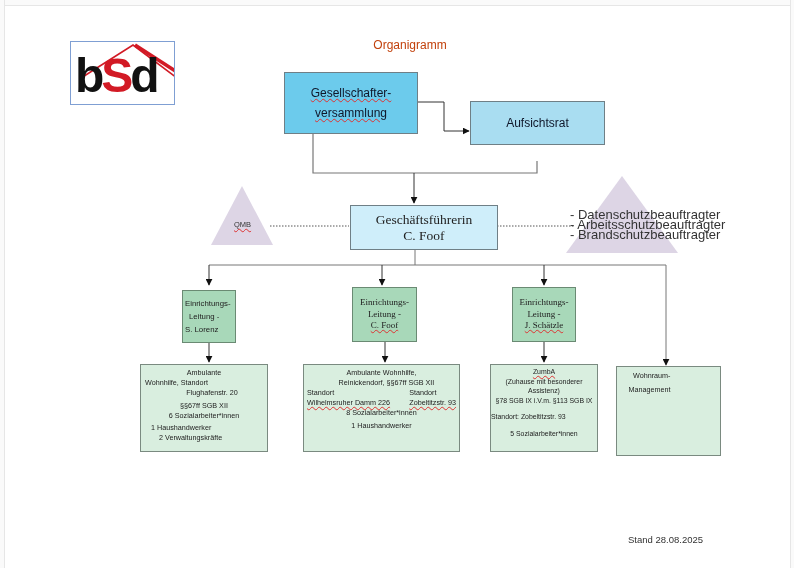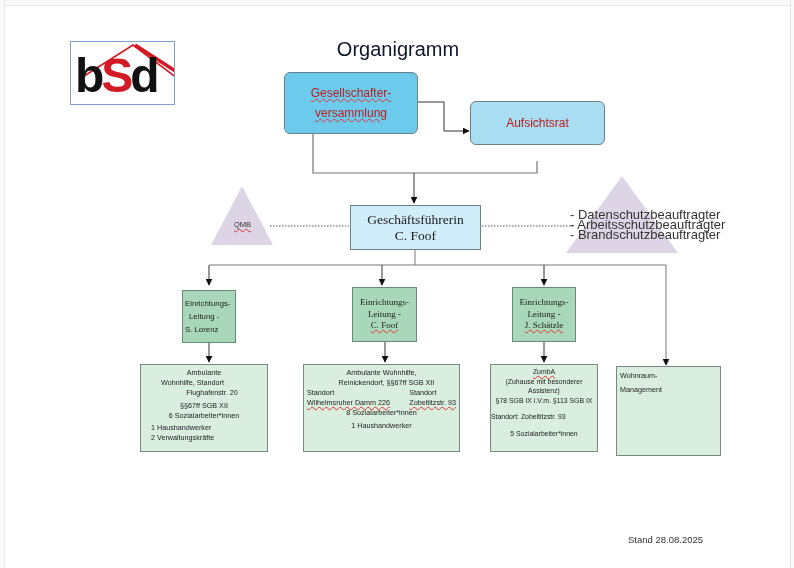--- a/index.html
+++ b/index.html
@@ -2,31 +2,31 @@
 <html><head>
 <meta charset="utf-8">
 <style>
   html, body { margin:0; padding:0; }
   body { width:794px; height:568px; position:relative; background:#ffffff; overflow:hidden;
          font-family:"Liberation Sans", sans-serif; color:#222; }
   .ruler-top { position:absolute; left:0; top:0; width:794px; height:5px; border-bottom:1px solid #e6e6e6; background:#fafafa; }
   .ruler-left { position:absolute; left:0; top:0; width:4px; height:568px; border-right:1px solid #e6e6e6; background:#fafafa; }
   .ruler-right { position:absolute; right:0; top:0; width:3px; height:568px; border-left:1px solid #e6e6e6; background:#fafafa; }
   .abs { position:absolute; box-sizing:border-box; }
-  .title { left:328px; top:38px; width:140px; text-align:center; font-size:20px; color:#0f172a; }
+  .title { left:340px; top:38px; width:140px; text-align:center; font-size:12px; color:#c2410c; }
   .logo { left:70px; top:41px; width:105px; height:64px; border:1.5px solid #7f9fd3; background:#fff; overflow:hidden; }
   .logo-text { position:absolute; left:4px; top:10px; font-family:"Liberation Sans", sans-serif; font-weight:bold; font-size:48px; letter-spacing:-3px; line-height:48px; color:#111; }
   .logo-text .s { color:#d21a25; }
   .box { display:flex; flex-direction:column; align-items:center; justify-content:center; text-align:center; border:1px solid #6f7f86; }
   .blue-dark { background:#6ccbec; }
   .blue-mid { background:#a9ddf1; }
   .blue-light { background:#cfeefa; }
   .green { background:#a8d8b9; border-color:#6a8a73; }
   .green-light { background:#d9eedf; border-color:#7a8a80; }
-  .t13 { font-size:12px; line-height:16px; color:#b91c1c;border-radius:6px; }
+  .t13 { font-size:12px; line-height:16px; color:#0f172a; }
   .serif { font-family:"Liberation Serif", serif; }
   .small { font-size:7.2px; line-height:9.5px; color:#222; }
   .spell { text-decoration:underline wavy #d33; text-decoration-thickness:0.5px; text-underline-offset:1px; }
   svg.lines { position:absolute; left:0; top:0; }
   .tri-label { font-size:7.5px; color:#333; }
 </style>
 </head>
 <body>
 
 <div class="ruler-top"></div>
@@ -76,21 +76,21 @@
 
 <div class="abs box blue-dark t13" style="left:284px;top:72px;width:134px;height:62px;">
   <span class="spell">Gesellschafter-</span>
   <span class="spell" style="margin-top:4px;">versammlung</span>
 </div>
 
 <div class="abs box blue-mid t13" style="left:470px;top:101px;width:135px;height:44px;">
   <span>Aufsichtsrat</span>
 </div>
 
-<div class="abs box blue-light serif" style="left:350px;top:205px;width:131px;height:45px;font-size:13.5px;line-height:16px;">
+<div class="abs box blue-light serif" style="left:350px;top:205px;width:148px;height:45px;font-size:13.5px;line-height:16px;">
   <span>Geschäftsführerin</span>
   <span>C. Foof</span>
 </div>
 
 <div class="abs tri-label spell" style="left:234px;top:220px;">QMB</div>
 
 <div class="abs" style="left:570px;top:210px;font-size:13px;line-height:10px;color:#333;">
   <div>- Datenschutzbeauftragter</div>
   <div>- Arbeitsschutzbeauftragter</div>
   <div>- Brandschutzbeauftragter</div>
@@ -109,26 +109,26 @@
 </div>
 
 <div class="abs box green serif" style="left:512px;top:287px;width:64px;height:55px;font-size:9px;line-height:11.5px;">
   <span>Einrichtungs-</span>
   <span>Leitung -</span>
   <span class="spell">J. Schätzle</span>
 </div>
 
 <div class="abs box green-light small" style="left:140px;top:364px;width:128px;height:88px;justify-content:flex-start;padding-top:3px;line-height:10px;">
   <span>Ambulante</span>
-  <span style="align-self:flex-start;padding-left:20px;">Wohnhilfe, Standort</span>
+  <span style="align-self:flex-start;padding-left:4px;">Wohnhilfe, Standort</span>
   <span style="padding-left:16px;">Flughafenstr. 20</span>
   <span style="margin-top:3px;">§§67ff SGB XII</span>
   <span>6 Sozialarbeiter*innen</span>
   <span style="margin-top:2px;align-self:flex-start;padding-left:10px;">1 Haushandwerker</span>
-  <span style="align-self:flex-start;padding-left:10px;">2 Verwaltungskräfte</span>
+  <span style="align-self:flex-start;padding-left:18px;">2 Verwaltungskräfte</span>
 </div>
 
 <div class="abs box green-light small" style="left:303px;top:364px;width:157px;height:88px;justify-content:flex-start;padding-top:3px;line-height:10px;">
   <span>Ambulante Wohnhilfe,</span>
   <span style="padding-left:10px;">Reinickendorf, §§67ff SGB XII</span>
   <div style="width:100%;display:flex;justify-content:space-between;padding:0 3px;box-sizing:border-box;">
     <div style="text-align:left;">
       <div>Standort</div>
       <div class="spell">Wilhelmsruher Damm 226</div>
     </div>
@@ -144,19 +144,19 @@
 <div class="abs box green-light small" style="left:490px;top:364px;width:108px;height:88px;justify-content:flex-start;padding-top:2px;line-height:9.5px;font-size:6.9px;">
   <span class="spell">ZumbA</span>
   <span>(Zuhause mit besonderer</span>
   <span>Assistenz)</span>
   <span>§78 SGB IX i.V.m. §113 SGB IX</span>
   <span style="margin-top:7px;align-self:flex-start;">Standort: Zobeltitzstr. 93</span>
   <span style="margin-top:7px;">5 Sozialarbeiter*innen</span>
 </div>
 
 <div class="abs box green-light small" style="left:616px;top:366px;width:105px;height:90px;flex-direction:row;align-items:flex-start;justify-content:flex-start;padding:4px 3px;text-align:left;line-height:9.5px;">
-  <div style="width:52%;">
+  <div style="width:52%;text-align:right;">
     <div>Wohnraum-</div>
     <div style="margin-top:4px;">Management</div>
   </div>
 </div>
 
 <div class="abs" style="left:628px;top:534px;font-size:9.5px;color:#333;">Stand 28.08.2025</div>
 
 </body></html>

